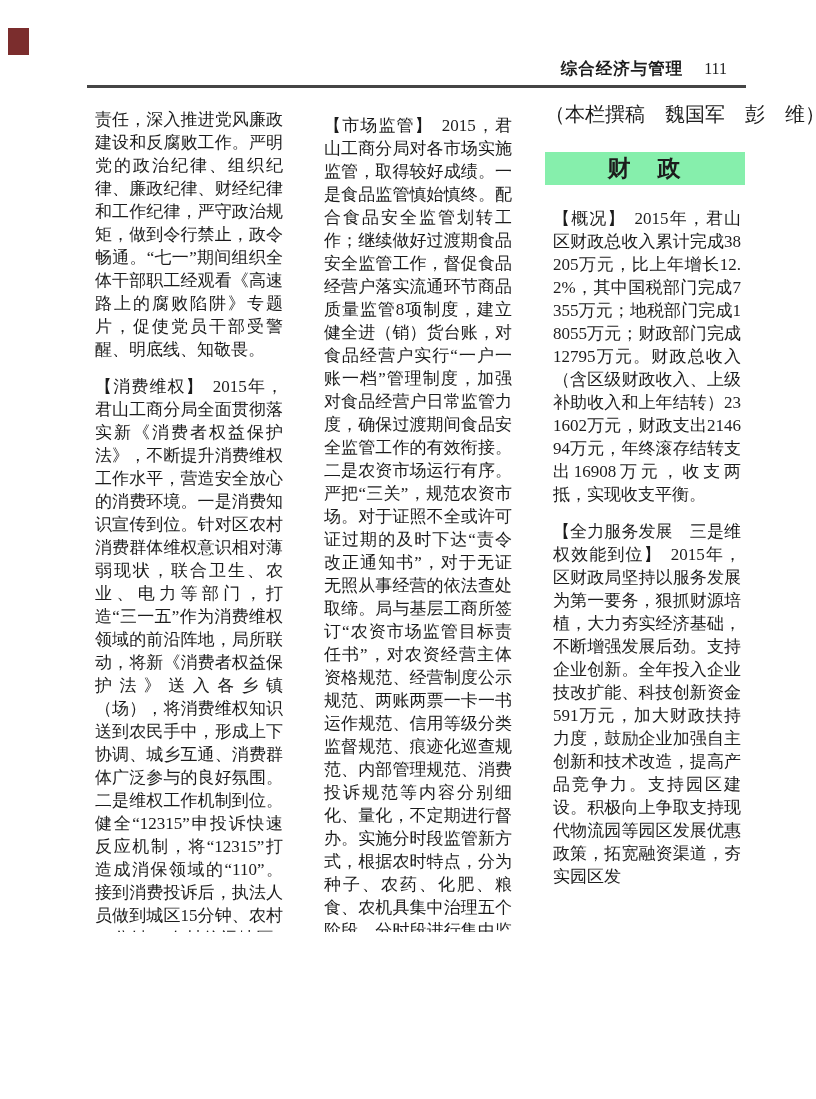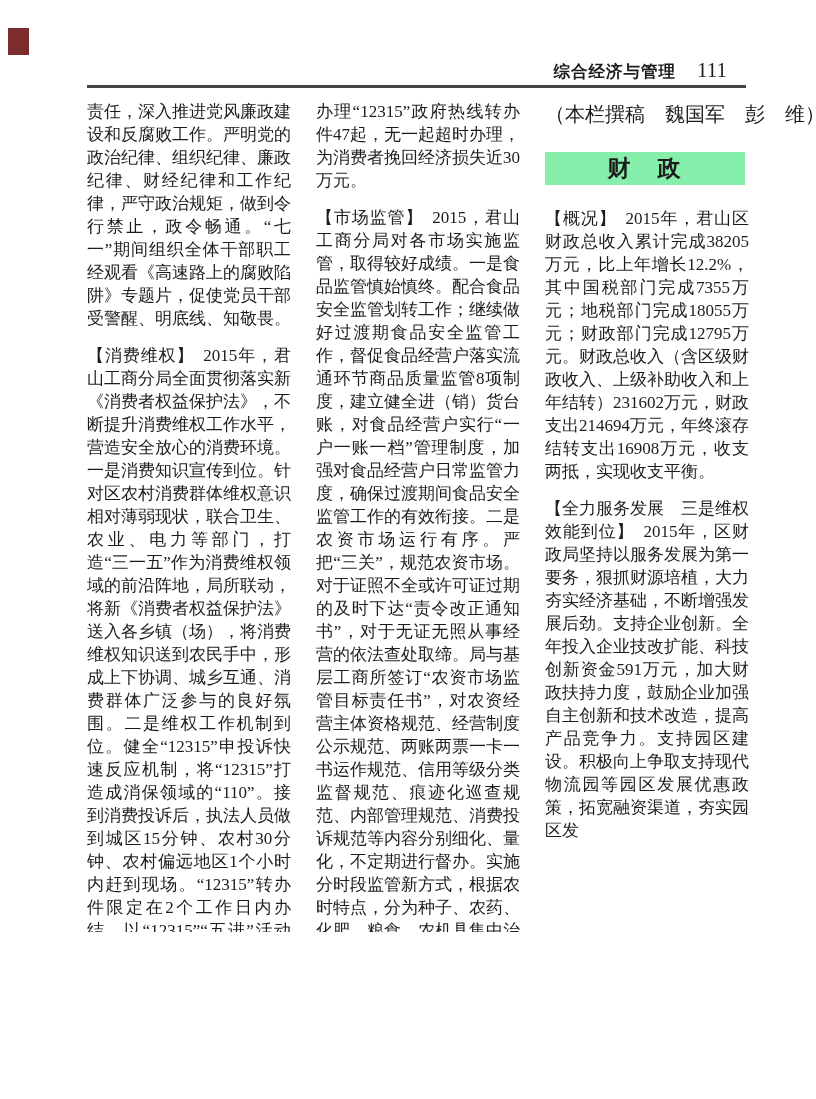--- a/index.html
+++ b/index.html
@@ -19,34 +19,34 @@
   .page-header{
     position:absolute;top:58px;right:89px;
     display:flex;align-items:baseline;gap:21px;
   }
   .header-title{
     font-family:"Liberation Sans","DejaVu Sans",sans-serif;
     font-weight:bold;font-size:16.5px;letter-spacing:1px;
   }
   .header-page-num{
     font-family:"Liberation Serif","DejaVu Serif",serif;
-    font-size:21px;
+    font-size:16px;
   }
   .header-rule{
     position:absolute;left:87px;top:85px;
     width:659px;height:3px;background:#454545;
   }
   .columns{
     position:absolute;left:87px;top:100px;
     width:661px;height:985px;
     display:flex;gap:25px;
   }
   .col{width:204px;flex:0 0 204px;}
   .para{
-    margin:0;
+    margin:8px;
     font-size:17px;line-height:23px;
     text-align:justify;
     text-justify:inter-ideograph;
     word-break:break-all;
   }
   .entry{margin-top:14px;}
   .entry-label{
     font-family:"Liberation Sans","DejaVu Sans",sans-serif;
     font-weight:normal;
     margin-right:9px;
@@ -80,21 +80,20 @@
   <div class="header-rule"></div>
 
   <div class="columns">
 
     <div class="col">
       <p class="para">责任，深入推进党风廉政建设和反腐败工作。严明党的政治纪律、组织纪律、廉政纪律、财经纪律和工作纪律，严守政治规矩，做到令行禁止，政令畅通。“七一”期间组织全体干部职工经观看《高速路上的腐败陷阱》专题片，促使党员干部受警醒、明底线、知敬畏。</p>
       <p class="para entry"><strong class="entry-label">【消费维权】</strong><span>2015年，君山工商分局全面贯彻落实新《消费者权益保护法》，不断提升消费维权工作水平，营造安全放心的消费环境。一是消费知识宣传到位。针对区农村消费群体维权意识相对薄弱现状，联合卫生、农业、电力等部门，打造“三一五”作为消费维权领域的前沿阵地，局所联动，将新《消费者权益保护法》送入各乡镇（场），将消费维权知识送到农民手中，形成上下协调、城乡互通、消费群体广泛参与的良好氛围。二是维权工作机制到位。健全“12315”申投诉快速反应机制，将“12315”打造成消保领域的“110”。接到消费投诉后，执法人员做到城区15分钟、农村30分钟、农村偏远地区1个小时内赶到现场。“12315”转办件限定在2个工作日内办结。以“12315”“五进”活动为抓手，创新消费维权源头护理机制，建立覆盖各乡镇的“12315”消费投诉站7个、“12315”消费维权服务站25个，形成横向到边、纵向到底、覆盖城乡的维权网络，就近、从快、及时将矛盾化解在基层。三是维权效能到位。共发布消费警示12期，受理消费者咨询、举报和投诉等850起，解决率100%。</span></p>
     </div>
 
     <div class="col">
-      <p class="para">办理“12315”政府热线转办件47起，无一起超时办理，为消费者挽回经济损失近30万元。</p>
       <p class="para entry"><strong class="entry-label">【市场监管】</strong><span>2015，君山工商分局对各市场实施监管，取得较好成绩。一是食品监管慎始慎终。配合食品安全监管划转工作；继续做好过渡期食品安全监管工作，督促食品经营户落实流通环节商品质量监管8项制度，建立健全进（销）货台账，对食品经营户实行“一户一账一档”管理制度，加强对食品经营户日常监管力度，确保过渡期间食品安全监管工作的有效衔接。二是农资市场运行有序。严把“三关”，规范农资市场。对于证照不全或许可证过期的及时下达“责令改正通知书”，对于无证无照从事经营的依法查处取缔。局与基层工商所签订“农资市场监管目标责任书”，对农资经营主体资格规范、经营制度公示规范、两账两票一卡一书运作规范、信用等级分类监督规范、痕迹化巡查规范、内部管理规范、消费投诉规范等内容分别细化、量化，不定期进行督办。实施分时段监管新方式，根据农时特点，分为种子、农药、化肥、粮食、农机具集中治理五个阶段，分时段进行集中监管。依法委托相关的商品质量检验检测中心对31个批次的复合肥进行质量抽样检测。查处农资违法违规案件10起，罚没入库4.19万元。三是市场秩序持续优化。开展系列专项整治行动，加大对失信经营行为查处力度。开展无照经营清查，烟草市场专项整治，家用电器市场检查，非法集资广告清理，打击非法拼装、改装汽车专项整治</span></p>
     </div>
 
     <div class="col">
       <p class="byline">（本栏撰稿　魏国军　彭　维）</p>
       <div class="section-box">
         <span>财　政</span>
       </div>
       <p class="para"><strong class="entry-label">【概况】</strong><span>2015年，君山区财政总收入累计完成38205万元，比上年增长12.2%，其中国税部门完成7355万元；地税部门完成18055万元；财政部门完成12795万元。财政总收入（含区级财政收入、上级补助收入和上年结转）231602万元，财政支出214694万元，年终滚存结转支出16908万元，收支两抵，实现收支平衡。</span></p>
       <p class="para entry"><strong class="entry-label">【全力服务发展　三是维权效能到位】</strong><span>2015年，区财政局坚持以服务发展为第一要务，狠抓财源培植，大力夯实经济基础，不断增强发展后劲。支持企业创新。全年投入企业技改扩能、科技创新资金591万元，加大财政扶持力度，鼓励企业加强自主创新和技术改造，提高产品竞争力。支持园区建设。积极向上争取支持现代物流园等园区发展优惠政策，拓宽融资渠道，夯实园区发</span></p>

